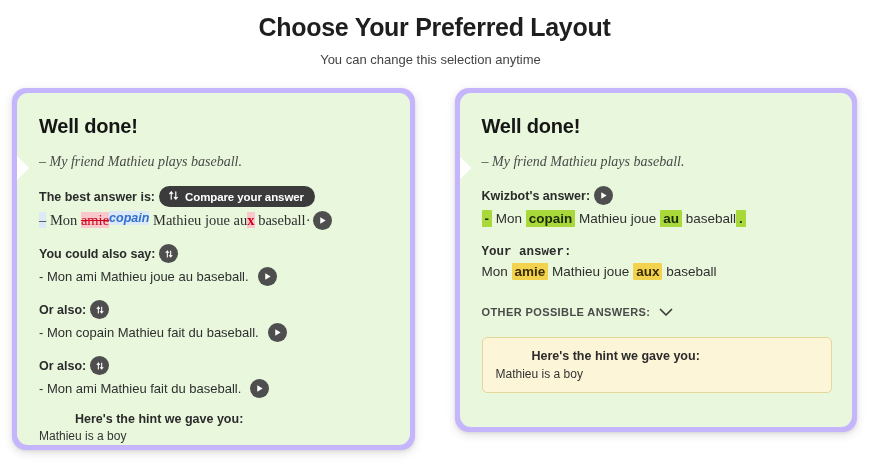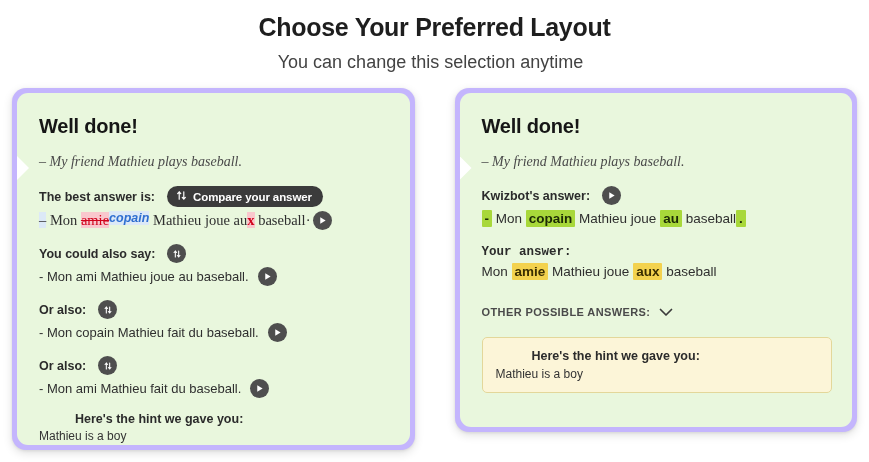--- a/index.html
+++ b/index.html
@@ -12,21 +12,21 @@
   }
   .page { position: relative; width: 869px; height: 462px; overflow: hidden; background:#fff; }
 
   
   .hdr { text-align: center; padding-top: 12px; }
   .hdr-title {
     font-size: 25px; font-weight: bold; color: #1e1e1e;
     letter-spacing: -0.3px; line-height: 1.2; margin: 0;
   }
   .hdr-sub {
-    font-size: 18px; color: #434343; margin: 10px 8px 0 0; font-weight: normal;
+    font-size: 13px; color: #434343; margin: 10px 8px 0 0; font-weight: normal;
   }
 
   
   .cards {
     position: absolute; top: 88px; left: 0; width: 869px;
     display: flex; gap: 40px; padding: 0 12px;
   }
   .card-outer {
     position: relative;
     width: 405px;
@@ -57,21 +57,21 @@
   .card-title {
     font-size: 20px; font-weight: bold; color: #161616;
     margin: 0 0 16px 0; letter-spacing: -0.2px;
   }
   .prompt {
     font-family: Liberation Serif, serif;
     font-style: italic; font-size: 14px; color: #4a4a4a;
     margin: 0 0 16px 0;
   }
 
-  .lbl-row { display: flex; align-items: center; gap: 12px; margin: 0 0 4px 0; }
+  .lbl-row { display: flex; align-items: center; gap: 4px; margin: 0 0 4px 0; }
   .lbl {
     font-size: 12.5px; font-weight: bold; color: #2b2b2b;
   }
 
   
   .btn-circle {
     width: 19px; height: 19px; border-radius: 50%;
     background: #4e4e4e; display: inline-flex;
     align-items: center; justify-content: center;
     flex: 0 0 auto; cursor: pointer;

